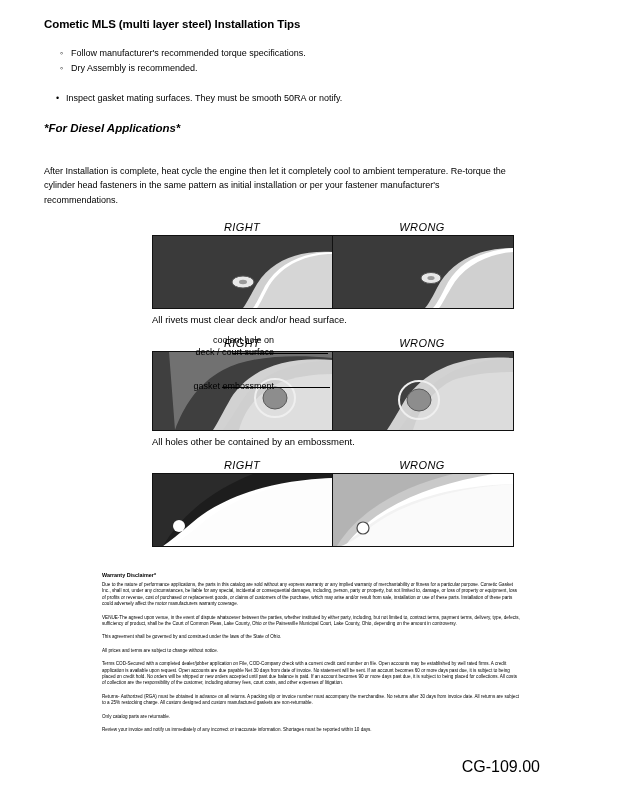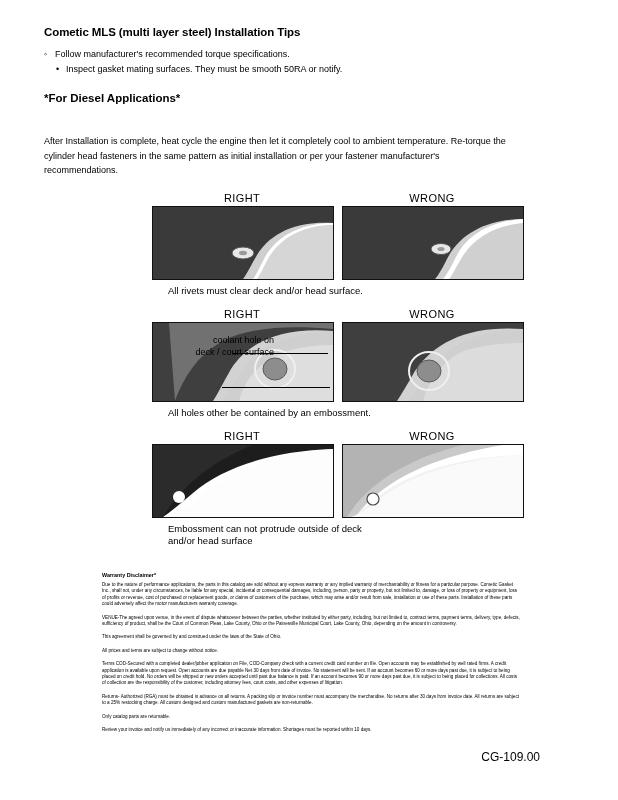--- a/index.html
+++ b/index.html
@@ -13,31 +13,31 @@
     font-family: "Liberation Sans", sans-serif;
     color: #000000;
     position: relative;
     overflow: hidden;
   }
   .page {
     position: relative;
     width: 584px;
     height: 800px;
     box-sizing: border-box;
-    padding: 26px 44px 0 44px;
+    padding: 18px 44px 0 44px;
   }
   h1.title {
     font-size: 11.5px;
     font-weight: bold;
     margin: 0 0 9px 0;
     letter-spacing: -0.1px;
   }
   ul.bullets {
     list-style: none;
-    margin: 0;
+    margin: 16px;
     padding: 0;
   }
   ul.bullets > li {
     font-size: 9px;
     line-height: 14.5px;
     position: relative;
     padding-left: 11px;
   }
   ul.bullets > li:before {
     content: "\25E6";
@@ -61,20 +61,21 @@
     content: "\2022";
     position: absolute;
     left: 0;
     top: 0;
     font-size: 9px;
   }
   h2.subhead {
     font-size: 11.5px;
     font-weight: bold;
     margin: 16px 0 8px 0;
+    font-style: italic;
   }
   p.body {
     font-size: 9px;
     line-height: 14.5px;
     margin: 0 0 12px 0;
     max-width: 470px;
   }
   p.body.last {
     margin-bottom: 0;
     margin-top: 30px;
@@ -85,21 +86,21 @@
     margin: 12px 0 0 0;
   }
 
   
   .figures {
     margin-top: 14px;
     padding-left: 108px;
   }
   .fig-row {
     display: flex;
-    gap: 10px;
+    font-style: italic;
   }
   .fig-cell {
     width: 180px;
   }
   .fig-label {
     font-size: 11px;
     text-align: center;
     margin-bottom: 2px;
     letter-spacing: 0.4px;
   }
@@ -109,21 +110,21 @@
     border: 1px solid #111;
     background: #c9c9c9;
     position: relative;
     overflow: hidden;
   }
   .fig-box.tall {
     height: 78px;
   }
   .fig-caption {
     font-size: 9.5px;
-    margin: 5px 0 12px 16px;
+    margin: 5px 0 12px 0;
   }
   .fig-caption.two-line {
     line-height: 12px;
   }
 
   
   .callouts {
     position: absolute;
     left: 44px;
     top: 334px;
@@ -157,33 +158,34 @@
   }
   .warranty p {
     font-size: 4.6px;
     line-height: 6.4px;
     margin: 0 0 7px 0;
     text-align: left;
   }
   .docnum {
     position: absolute;
     right: 44px;
-    bottom: 36px;
-    font-size: 12px;
+    bottom: 24px;
+    font-size: 16px;
   }
 </style>
 </head>
 <body>
 
 <div class="page">
 
   <h1 class="title">Cometic MLS (multi layer steel) Installation Tips</h1>
 
   <ul class="bullets">
     <li>Follow manufacturer's recommended torque specifications.</li>
+    <li>Dry Assembly is recommended.</li>
   </ul>
   <ul class="subbullets">
     <li>Inspect gasket mating surfaces.  They must be smooth 50RA or notify.</li>
   </ul>
 
   <h2 class="subhead">*For Diesel Applications*</h2>
   <p class="body last">After Installation is complete, heat cycle the engine then let it completely cool to ambient temperature. Re-torque the cylinder head fasteners in the same pattern as initial installation or per your fastener manufacturer's recommendations.</p>
 
   <div class="figures">
 
@@ -268,31 +270,28 @@
             <rect x="0" y="0" width="180" height="72" fill="#f2f2f2"></rect>
             <path d="M0,0 H180 V10 C116,12 62,28 30,56 C20,64 12,69 6,72 H0 Z" fill="#ffffff"></path>
             <path d="M0,0 H160 C100,10 44,30 12,72 H0 Z" fill="#c9c9c9"></path>
             <path d="M0,0 H120 C70,12 26,36 4,72 H0 Z" fill="#9e9e9e" opacity="0.5"></path>
             <path d="M180,10 C118,14 64,30 32,58 C22,66 14,70 8,72 H180 Z" fill="#fafafa"></path>
             <circle cx="30" cy="54" r="6" fill="#ffffff" stroke="#4a4a4a" stroke-width="1.2"></circle>
           </svg>
         </div>
       </div>
     </div>
-    <div class="fig-caption two-line">
-      <span>Embossment can not protrude outside of deck</span><br>
-      <span>and/or head surface</span>
-    </div>
   </div>
 
   <div class="callouts">
     <div class="callout-text">
       <span>coolant hole on</span><br>
       <span>deck / court surface</span>
     </div>
+    <div class="callout-text two">gasket embossment</div>
   </div>
   <div class="leader" style="left:232px; top:353px; width:96px;"></div>
   <div class="leader" style="left:222px; top:387px; width:108px;"></div>
 
   <div class="warranty">
     <h3>Warranty Disclaimer*</h3>
     <p>Due to the nature of performance applications, the parts in this catalog are sold without any express warranty or any implied warranty of merchantability or fitness for a particular purpose.  Cometic Gasket Inc., shall not, under any circumstances, be liable for any special, incidental or consequential damages, including, person, party or property, but not limited to, damage, or loss of property or equipment, loss of profits or revenue, cost of purchased or replacement goods, or claims of customers of the purchase, which may arise and/or result from sale, installation or use of these parts.  Installation of these parts could adversely affect the motor manufacturers warranty coverage.</p>
     <p>VENUE-The agreed upon venue, in the event of dispute whatsoever between the parties, whether instituted by either party, including, but not limited to, contract terms, payment terms, delivery, type, defects, sufficiency of product, shall be the Court of Common Pleas, Lake County, Ohio or the Painesville Municipal Court, Lake County, Ohio, depending on the amount in controversy.</p>
     <p>This agreement shall be governed by and construed under the laws of the State of Ohio.</p>
     <p>All prices and terms are subject to change without notice.</p>

